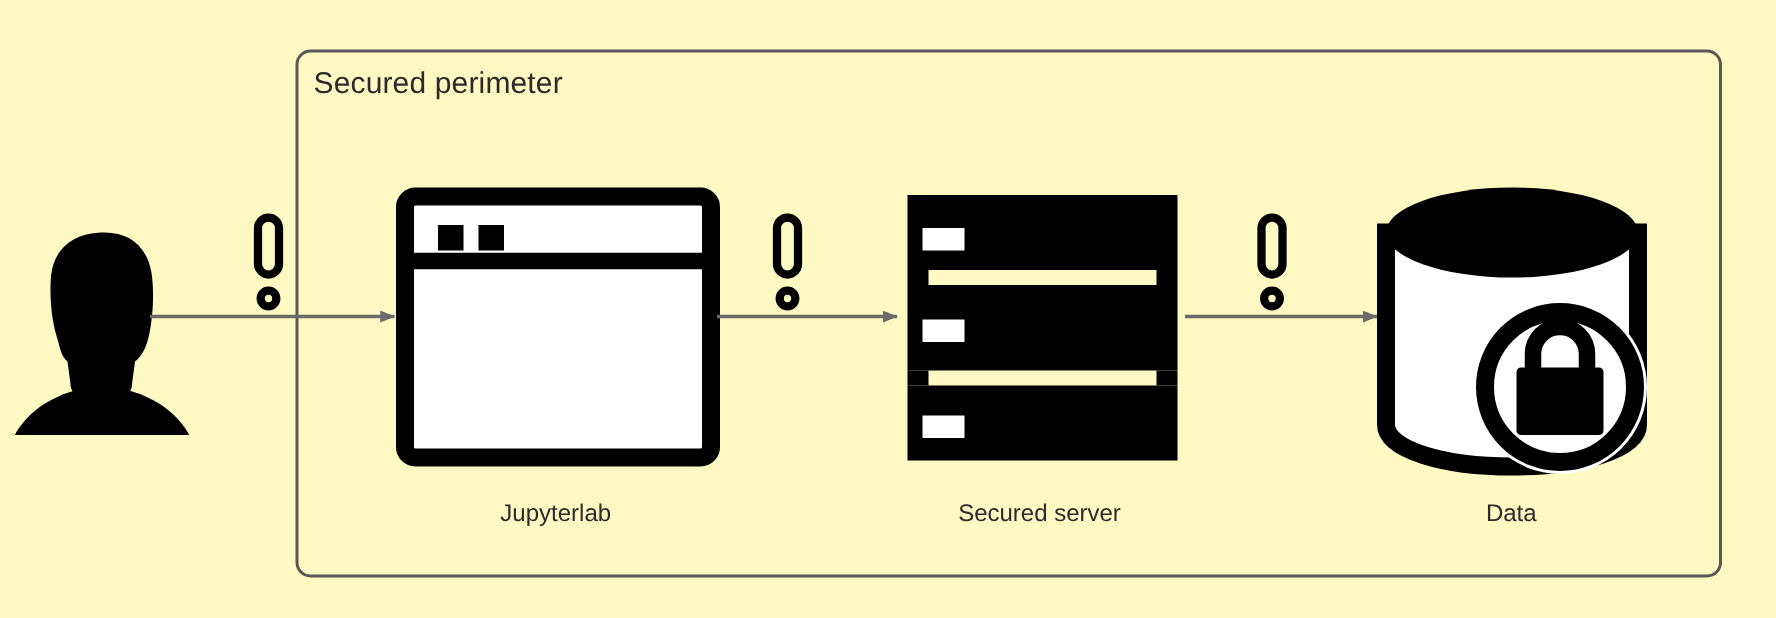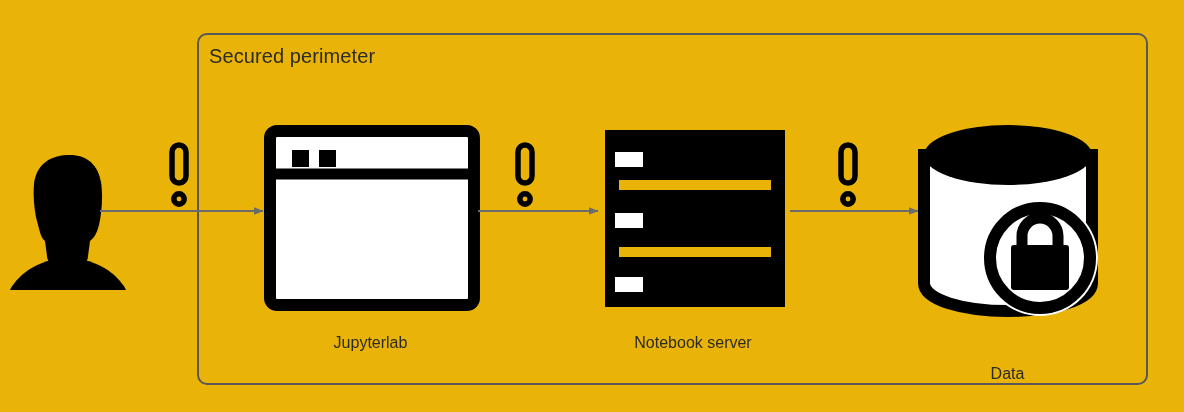--- a/index.html
+++ b/index.html
@@ -8,21 +8,21 @@
     padding: 0;
     background: #ffffff;
   }
   body {
     font-family: "Liberation Sans", sans-serif;
   }
   #canvas {
     position: relative;
     width: 1184px;
     height: 412px;
-    background: #eab308;
+    background: #fef9c3;
     overflow: hidden;
   }
   .perimeter-box {
     position: absolute;
     left: 197px;
     top: 33px;
     width: 951px;
     height: 352px;
     border: 2px solid #58585a;
     border-radius: 10px;
@@ -40,21 +40,21 @@
   }
   .node-caption {
     position: absolute;
     font-size: 16px;
     color: #2b2b2b;
     text-align: center;
     white-space: nowrap;
   }
   .caption-jupyterlab { left: 258px; top: 334px; width: 225px; }
   .caption-server     { left: 578px; top: 334px; width: 230px; }
-  .caption-data       { left: 905px; top: 334px; width: 205px; margin-top: 31px; }
+  .caption-data       { left: 905px; top: 334px; width: 205px; }
 
   .svg-layer {
     position: absolute;
     left: 0;
     top: 0;
     width: 1184px;
     height: 412px;
   }
 </style>
 </head>
@@ -159,17 +159,17 @@
 
       <path d="M1022,247 L1022,236 A18,18 0 0 1 1058,236 L1058,247" fill="none" stroke="#000000" stroke-width="11"></path>
 
       <rect x="1011" y="245" width="58" height="45" rx="3" ry="3" fill="#000000"></rect>
     </g>
 
   </svg>
 
   <div class="node-caption caption-jupyterlab">Jupyterlab</div>
 
-  <div class="node-caption caption-server">Notebook server</div>
+  <div class="node-caption caption-server">Secured server</div>
 
   <div class="node-caption caption-data">Data</div>
 
 </div>
 
 </body></html>

